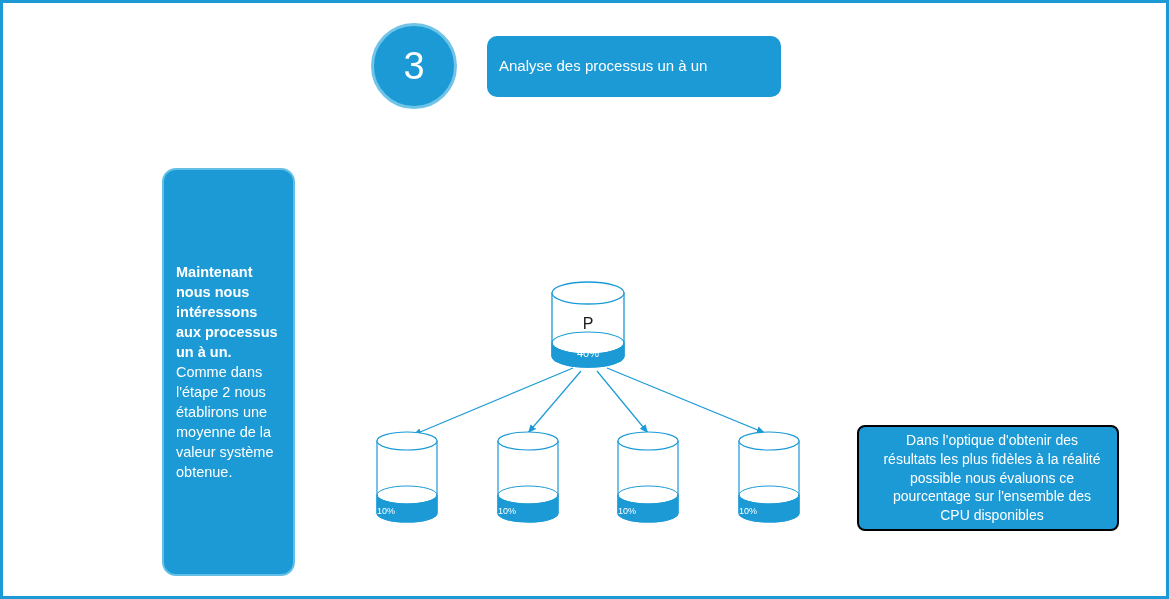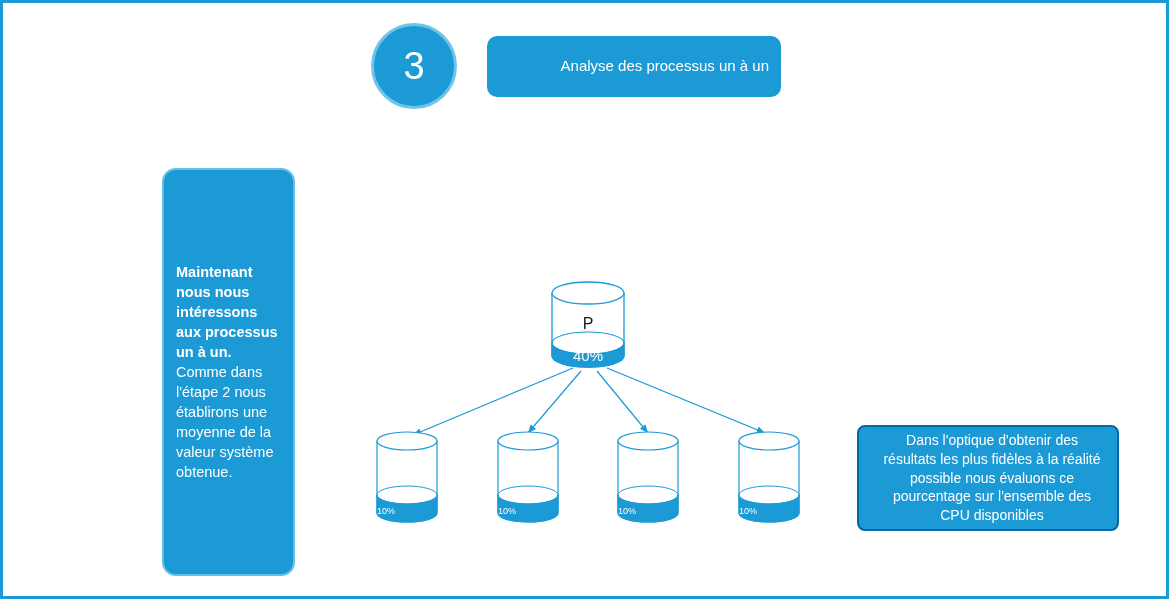--- a/index.html
+++ b/index.html
@@ -40,26 +40,26 @@
   }
 
   
   .box {
     background: #1b9ad6;
     color: #ffffff;
     border-radius: 8px;
     box-sizing: border-box;
     display: flex;
     align-items: center;
-    justify-content: flex-end;
+    justify-content: flex-start;
     text-align: center;
     padding: 8px 12px;
     line-height: 1.35;
   }
-  .box.soft { border: 2px solid #0369a1; padding-left: 20px; }
+  .box.soft { border: 2px solid #000000; padding-left: 20px; }
 
   #title-box {
     left: 484px;
     top: 33px;
     width: 294px;
     height: 61px;
     font-size: 15px;
     border-radius: 10px;
   }
 
@@ -116,21 +116,21 @@
     pointer-events: none;
   }
 
   .cyl-label-main {
     color: #1a1a1a;
     font-size: 16px;
     text-align: center;
   }
   .cyl-pct-main {
     color: #ffffff;
-    font-size: 15px;
+    font-size: 11px;
     text-align: center;
   }
   .cyl-pct-small {
     color: #ffffff;
     font-size: 9px;
     text-align: left;
   }
 </style>
 </head>
 <body>

